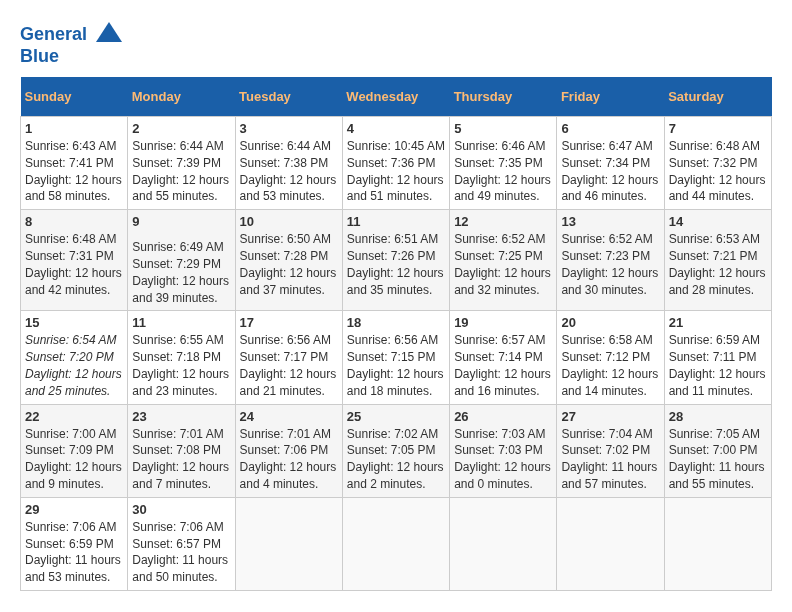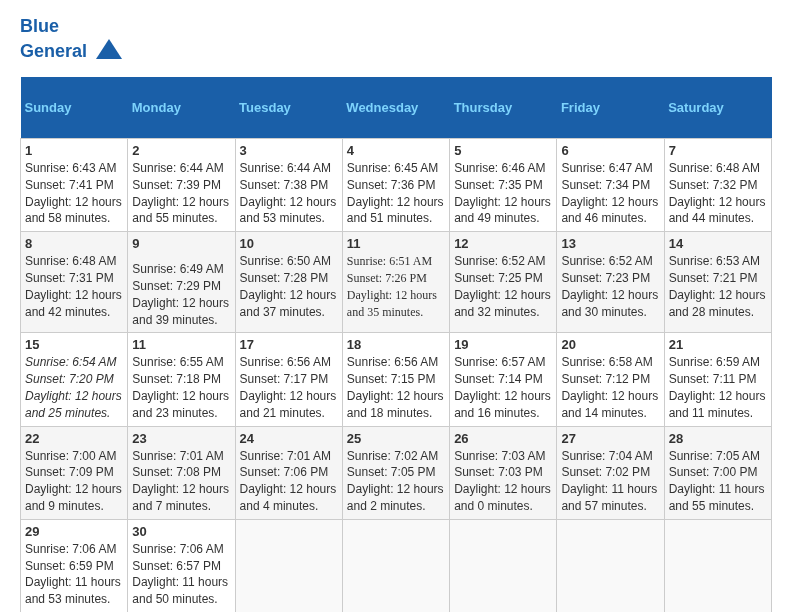--- a/index.html
+++ b/index.html
@@ -46,22 +46,22 @@
       font-size: 14px;
       color: #555;
     }
     table {
       width: 100%;
       border-collapse: collapse;
       font-size: 11px;
     }
     th {
       background-color: #1a5fa8;
-      color: #7dd3fc;
-      padding: 23px 4px;
+      color: #fdba74;
+      padding: 12px 4px;
       text-align: left;
       font-size: 13px;
       font-weight: bold;
       margin-left: 24px;
     }
     td {
       border: 1px solid #ccc;
       vertical-align: top;
       padding: 4px;
       height: 80px;
@@ -88,29 +88,29 @@
     .empty-cell {
       background-color: #f9f9f9 !important;
     }
   </style>
 </head>
 <body>
 
 <div class="header">
   <div class="logo">
     <div>
-      <div style="font-size:18px;font-weight:bold;color:#1a5fa8;margin-top:-4px;">Blue</div>
       <div style="display:flex;align-items:center;">
         <div class="logo-text">
           <span>General</span>
           <svg class="logo-icon" viewBox="0 0 30 30" style="display:inline-block;vertical-align:middle;margin-left:2px;">
             <polygon points="15,2 28,22 2,22" fill="#1a5fa8"></polygon>
           </svg>
         </div>
       </div>
+      <div style="font-size:18px;font-weight:bold;color:#1a5fa8;margin-top:-4px;">Blue</div>
     </div>
   </div>
   <div class="title-section">
     <div class="month-title"></div>
     <div class="location"></div>
   </div>
 </div>
 
 <table>
   <thead>
@@ -142,21 +142,21 @@
         </td>
         <td>
           <span class="day-num">3</span>
           <div class="day-info" style="white-space: pre-line;">Sunrise: 6:44 AM
 Sunset: 7:38 PM
 Daylight: 12 hours
 and 53 minutes.</div>
         </td>
         <td>
           <span class="day-num">4</span>
-          <div class="day-info" style="white-space: pre-line;">Sunrise: 6:45 AM
+          <div class="day-info" style="white-space: pre-line;">Sunrise: 10:45 AM
 Sunset: 7:36 PM
 Daylight: 12 hours
 and 51 minutes.</div>
         </td>
         <td>
           <span class="day-num">5</span>
           <div class="day-info" style="white-space: pre-line;">Sunrise: 6:46 AM
 Sunset: 7:35 PM
 Daylight: 12 hours
 and 49 minutes.</div>
@@ -193,21 +193,21 @@
         </td>
         <td>
           <span class="day-num">10</span>
           <div class="day-info" style="white-space: pre-line;">Sunrise: 6:50 AM
 Sunset: 7:28 PM
 Daylight: 12 hours
 and 37 minutes.</div>
         </td>
         <td>
           <span class="day-num">11</span>
-          <div class="day-info" style="white-space: pre-line; font-family: Liberation Serif, serif;">Sunrise: 6:51 AM
+          <div class="day-info" style="white-space: pre-line;">Sunrise: 6:51 AM
 Sunset: 7:26 PM
 Daylight: 12 hours
 and 35 minutes.</div>
         </td>
         <td>
           <span class="day-num">12</span>
           <div class="day-info" style="white-space: pre-line;">Sunrise: 6:52 AM
 Sunset: 7:25 PM
 Daylight: 12 hours
 and 32 minutes.</div>

